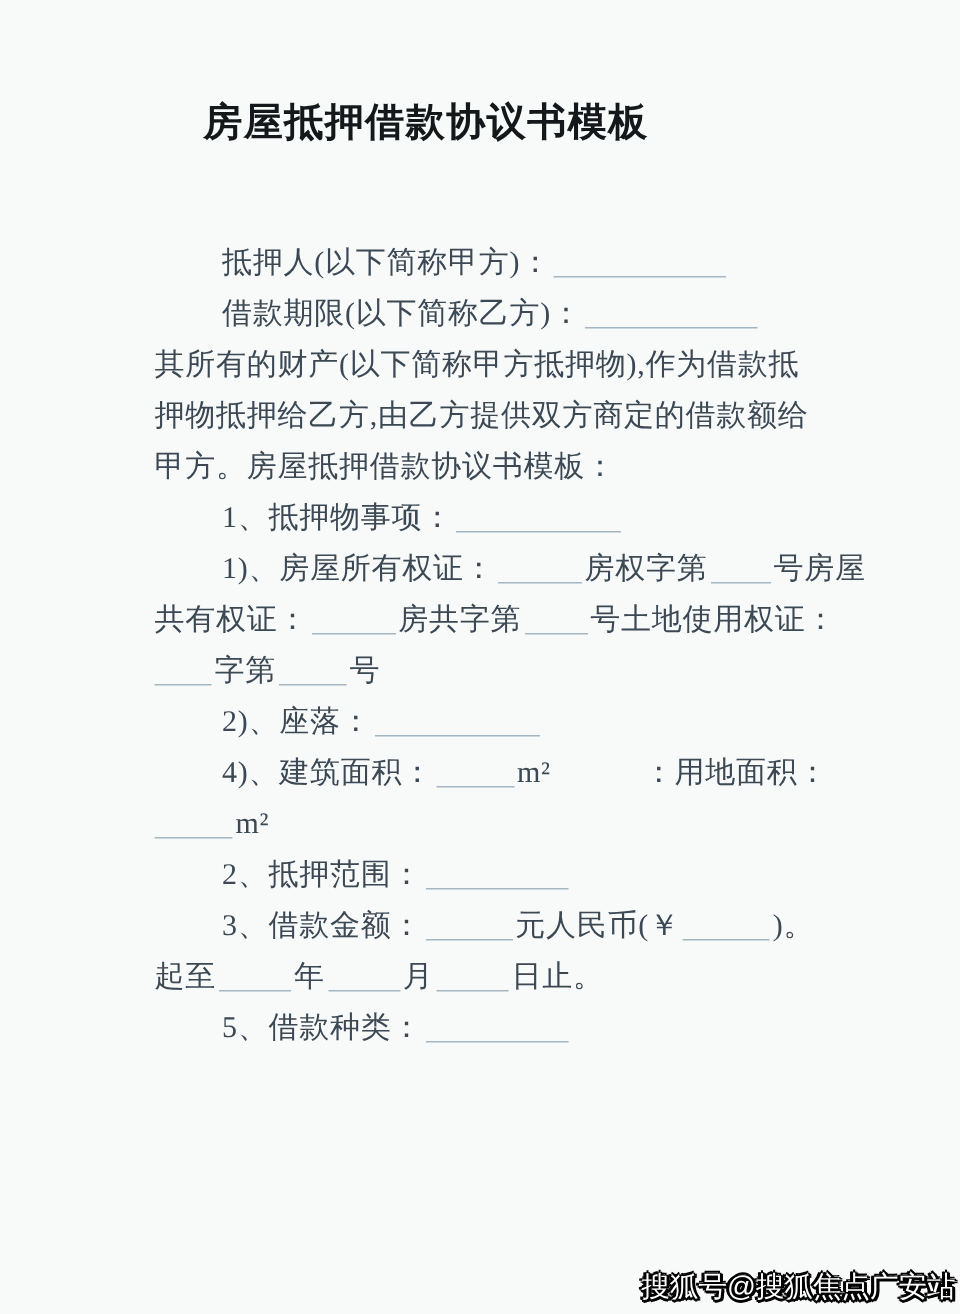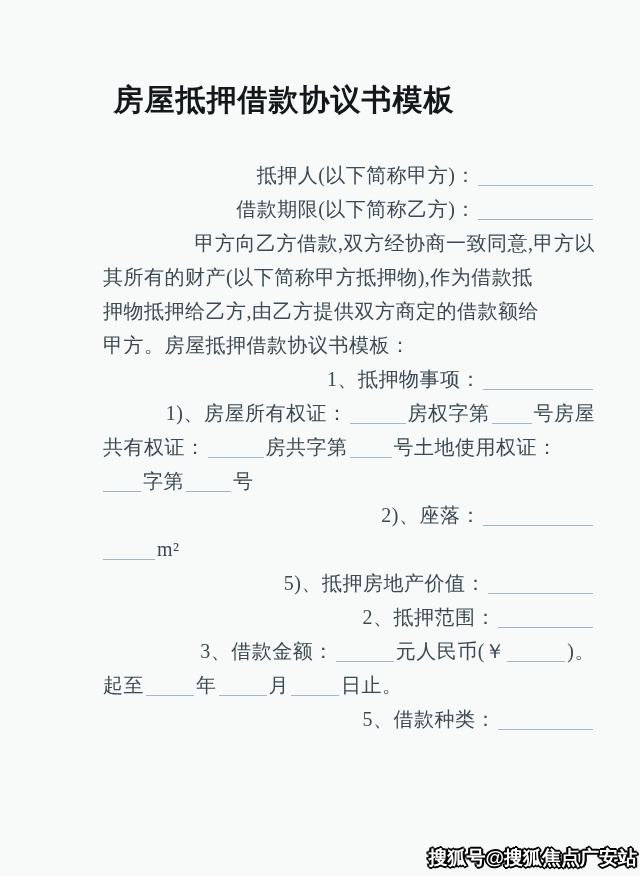--- a/index.html
+++ b/index.html
@@ -5,50 +5,50 @@
   html,body{margin:0;padding:0;}
   body{
     width:640px;height:876px;
     background:#f7faf9;
     overflow:hidden;
     position:relative;
     font-family:"Liberation Serif","DejaVu Serif",serif;
   }
   .page{position:absolute;inset:0;}
   .doc-title{
-    position:absolute;top:80px;left:0;width:568px;
+    position:absolute;top:64px;left:0;width:568px;
     text-align:center;
     font-family:"Liberation Sans","DejaVu Sans",sans-serif;
     font-weight:bold;
-    font-size:30px;
+    font-size:26px;
     letter-spacing:1px;
     color:#15181b;
   }
   .doc{
     position:absolute;top:158px;left:103px;width:492px;
     font-size:20px;
     line-height:34px;
     color:#3c4854;
     letter-spacing:0.5px;
   }
   .line{height:34px;white-space:nowrap;}
-  .indent{padding-left:45px;text-align:right;}
+  .indent{padding-left:45px;}
   .b{
     display:inline-block;
     height:16px;
     vertical-align:-4px;
     border-bottom:1px solid #a4b6c4;
     margin:0 2px;
   }
   .g{display:inline-block;height:1px;}
   .watermark{
     position:absolute;
     right:3px;bottom:5px;
     font-family:"Liberation Sans","DejaVu Sans",sans-serif;
-    font-weight:bold;
+    font-weight:normal;
     font-size:19px;
     letter-spacing:0px;
     color:#ffffff;
     text-shadow:
       -2px 0 0 #000, 2px 0 0 #000, 0 -2px 0 #000, 0 2px 0 #000,
       -1px -1px 0 #000, 1px 1px 0 #000, -1px 1px 0 #000, 1px -1px 0 #000,
       -2px -1px 0 #000, 2px 1px 0 #000;
   }
 </style>
 </head>
@@ -57,43 +57,42 @@
 <div class="page">
 
   <div class="doc-title">房屋抵押借款协议书模板</div>
 
   <div class="doc">
 
     <div class="line indent"><span>抵押人(以下简称甲方)：</span><span class="b" style="width:115px"></span></div>
 
     <div class="line indent"><span>借款期限(以下简称乙方)：</span><span class="b" style="width:115px"></span></div>
 
-    <div class="line indent"><span>甲方向乙方借款,双方经协商一致同意,甲方以</span></div>
 
     <div class="line"><span>其所有的财产(以下简称甲方抵押物),作为借款抵</span></div>
 
     <div class="line"><span>押物抵押给乙方,由乙方提供双方商定的借款额给</span></div>
 
     <div class="line"><span>甲方。房屋抵押借款协议书模板：</span></div>
 
     <div class="line indent"><span>1、抵押物事项：</span><span class="b" style="width:110px"></span></div>
 
     <div class="line indent"><span>1)、房屋所有权证：</span><span class="b" style="width:56px"></span><span>房权字第</span><span class="b" style="width:40px"></span><span>号房屋</span></div>
 
     <div class="line"><span>共有权证：</span><span class="b" style="width:56px"></span><span>房共字第</span><span class="b" style="width:42px"></span><span>号土地使用权证：</span></div>
 
     <div class="line"><span class="b" style="width:38px;margin-left:0"></span><span>字第</span><span class="b" style="width:45px"></span><span>号</span></div>
 
 
     <div class="line indent"><span>2)、座落：</span><span class="b" style="width:110px"></span></div>
 
+    <div class="line indent"><span>4)、建筑面积：</span><span class="b" style="width:52px"></span><span>m²</span><span class="g" style="width:62px"></span><span>：用地面积：</span></div>
 
     <div class="line"><span class="b" style="width:52px;margin-left:0"></span><span>m²</span></div>
 
-    <div class="line indent"><span>5)、抵押房地产价值：</span><span class="b" style="width:105px"></span></div>
 
     <div class="line indent"><span>2、抵押范围：</span><span class="b" style="width:95px"></span></div>
 
     <div class="line indent"><span>3、借款金额：</span><span class="b" style="width:58px"></span><span>元人民币(￥</span><span class="b" style="width:58px"></span><span>)。</span></div>
 
 
     <div class="line"><span>起至</span><span class="b" style="width:48px"></span><span>年</span><span class="b" style="width:48px"></span><span>月</span><span class="b" style="width:48px"></span><span>日止。</span></div>
 
     <div class="line indent"><span>5、借款种类：</span><span class="b" style="width:95px"></span></div>
 

